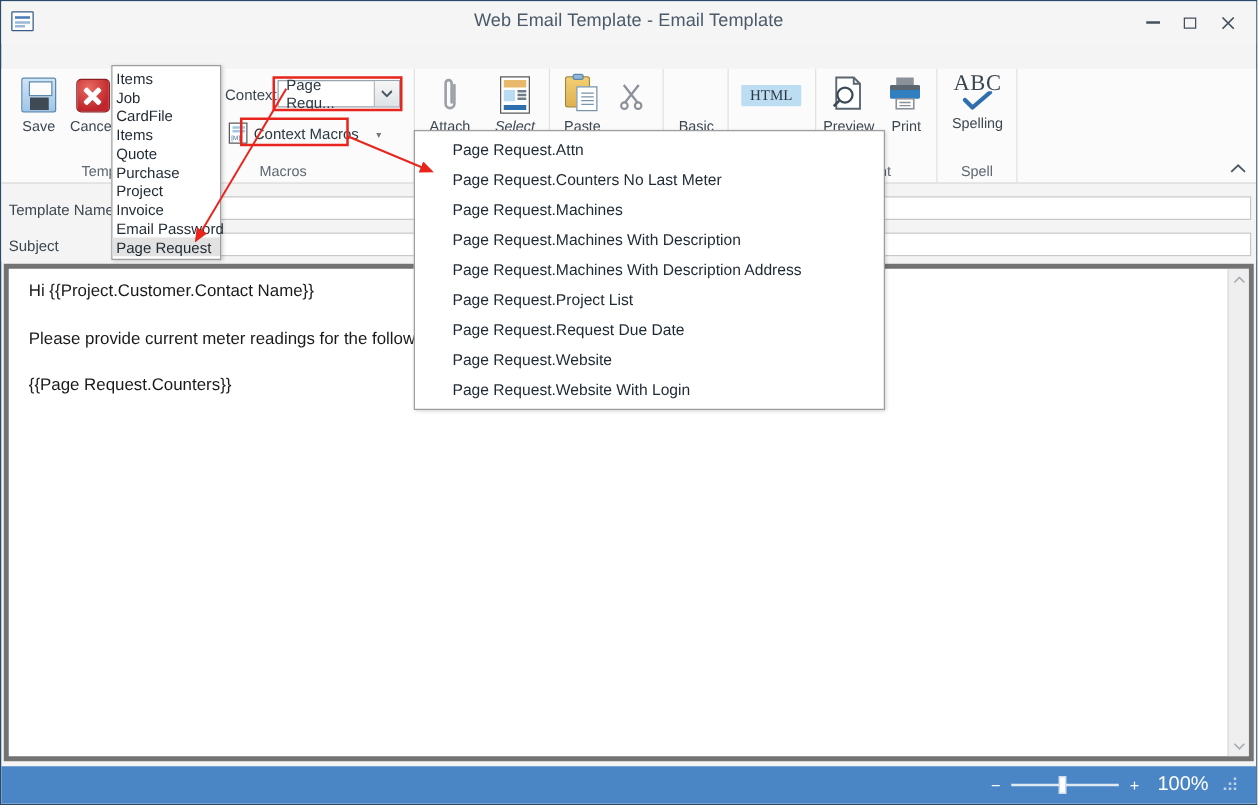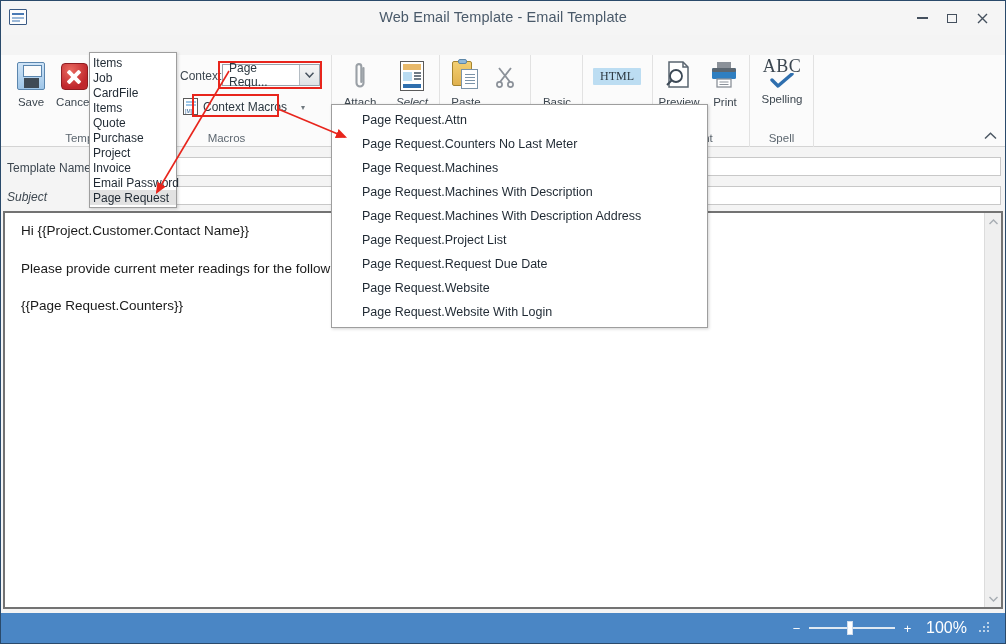--- a/index.html
+++ b/index.html
@@ -225,21 +225,21 @@
   .fld-input {
     position:absolute; height:19px; background:#fff;
     border:1px solid #c8c8c8;
     font-size:12px; color:#2c3840;
     display:flex; align-items:center; padding-left:4px;
   }
 
   
   .editor {
     position:absolute; left:2px; top:210px; width:1000px; height:398px;
-    background:#ffffff; border:2px solid #737373;
+    background:#ffffff; border:4px solid #737373;
     overflow:hidden;
   }
   .editor .content {
     position:absolute; left:16px; top:10px; right:22px;
     font-size:13.5px; color:#1a1a1a; line-height:1.15;
   }
   .editor .content p { margin: 0 0 22px 0; white-space: nowrap; }
 
   .vscroll {
     position:absolute; right:0; top:0; width:17px; bottom:0;
@@ -481,21 +481,21 @@
         </svg>
     </div>
   </div>
 
   <div class="fields">
     <div class="fld-label" style="left:6px; top:14px;">Template Name</div>
     <div class="fld-input" style="left:96px; top:10px; width:904px;">
       <span>te</span>
     </div>
 
-    <div class="fld-label" style="left:6px; top:43px;font-style:italic;">Subject</div>
+    <div class="fld-label" style="left:6px; top:43px;">Subject</div>
     <div class="fld-input" style="left:96px; top:39px; width:904px;">
       <span></span>
     </div>
   </div>
 
   <div class="editor">
     <div class="content">
       <p>Hi {{Project.Customer.Contact Name}}</p>
       <p>Please provide current meter readings for the followi</p>
       <p>{{Page Request.Counters}}</p>

